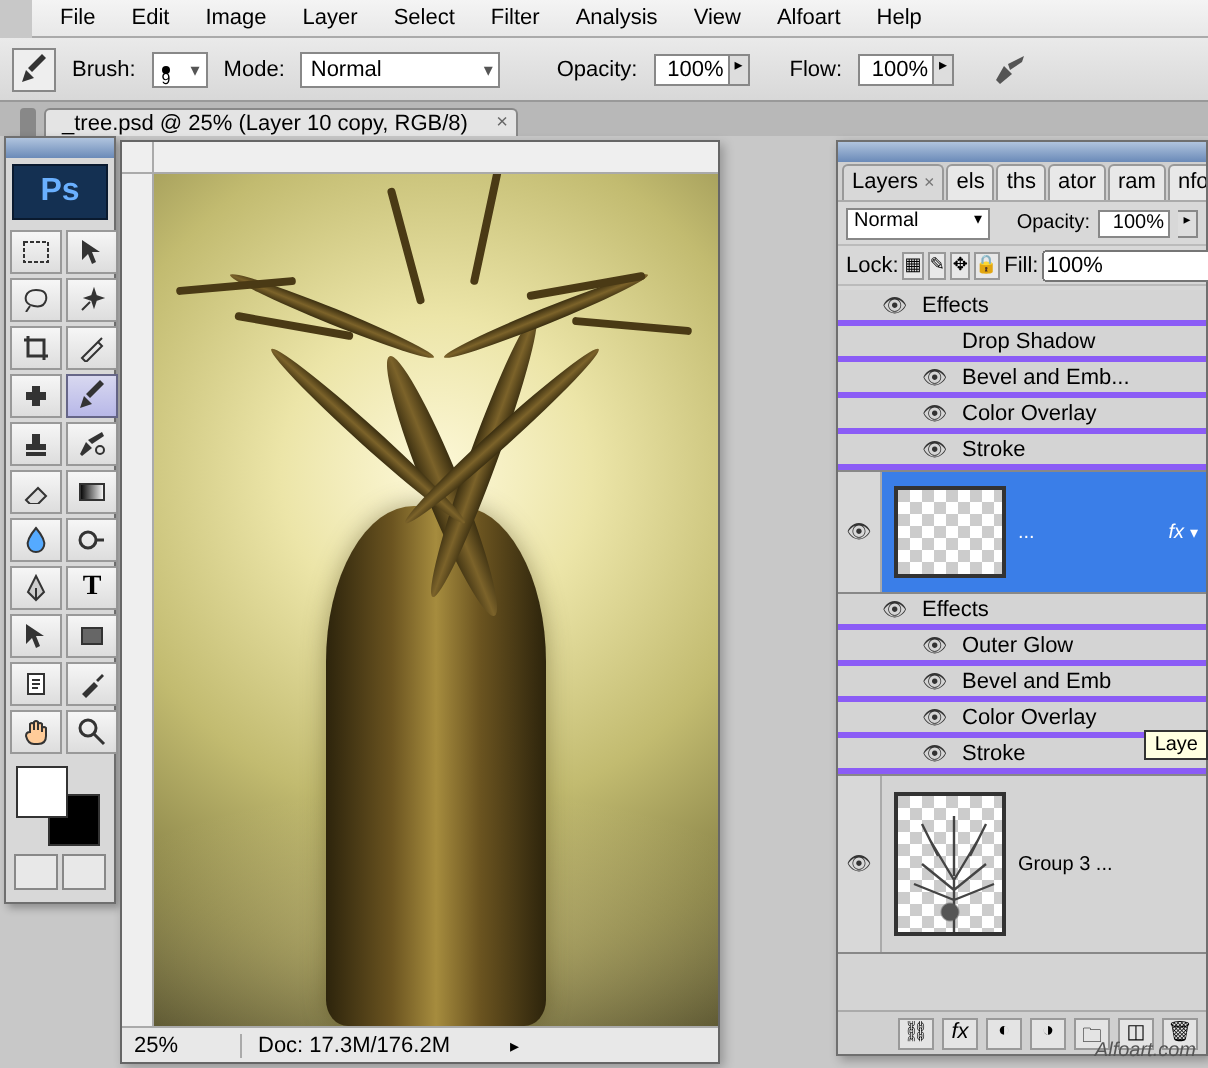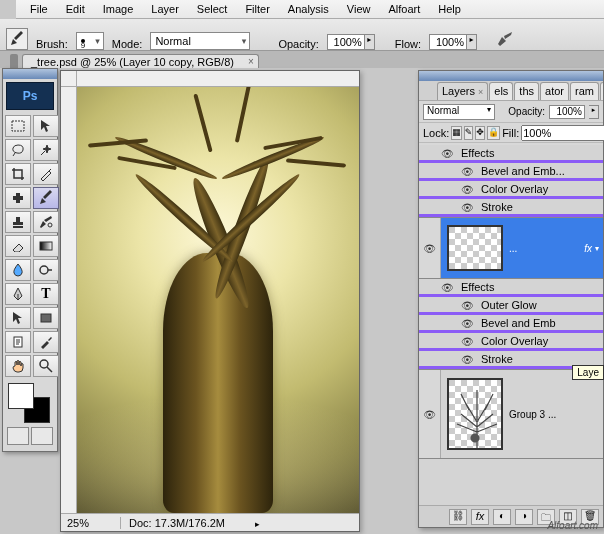--- a/index.html
+++ b/index.html
@@ -3,32 +3,32 @@
 <meta charset="utf-8">
 <style>
 * { box-sizing: border-box; margin: 0; padding: 0; font-family: Tahoma, sans-serif; font-size: 11px; }
 body { width: 604px; height: 534px; background: #c8c8c8; overflow: hidden; position: relative; }
 
 
 .menubar { height: 19px; background: linear-gradient(#f4f4f4,#e8e8e8); border-bottom: 1px solid #aaa; display: flex; padding: 0 6px; align-items: center; gap: 2px; margin-left: 16px; }
 .menubar span { padding: 2px 8px; cursor: default; }
 
 
-.optbar { height: 32px; background: linear-gradient(#eaeaea,#d8d8d8); border-bottom: 1px solid #999; display: flex; align-items: flex-end; padding: 0 6px; gap: 8px; }
+.optbar { height: 32px; background: linear-gradient(#eaeaea,#d8d8d8); border-bottom: 1px solid #999; display: flex; align-items: center; padding: 0 6px; gap: 8px; }
 .optbar .tool-ic { width: 22px; height: 22px; border: 1px solid #888; background: #eee; display: flex; align-items: center; justify-content: center; }
 .optbar .sel { height: 18px; border: 1px solid #888; background: #fff; padding: 0 18px 0 4px; position: relative; display: inline-flex; align-items: center; min-width: 30px; }
 .optbar .sel::after { content: "▾"; position: absolute; right: 3px; font-size: 9px; color: #555; }
 .optbar .pctbox { display: inline-flex; align-items: center; }
 .optbar .pctbox input { width: 38px; height: 16px; border: 1px solid #888; text-align: right; padding-right: 2px; font-size: 11px; }
 .optbar .pctbox .arrow { width: 10px; height: 16px; border: 1px solid #888; border-left: none; background: #ddd; font-size: 8px; text-align: center; }
 
 
 .tools { position: absolute; left: 2px; top: 68px; width: 56px; background: #d8d8d8; border: 1px solid #6f6f6f; box-shadow: 2px 2px 4px rgba(0,0,0,.3); }
 .tools .titlebar { height: 10px; background: linear-gradient(#b0c4de,#6a8ab8); }
-.tools .ps-logo { width: 48px; height: 28px; margin: 3px auto; background: #143052; border: 1px solid #0a1a2f; display: flex; align-items: center; justify-content: center; color: #6ab0ff; font-weight: bold; font-size: 12px; font-family: Arial; }
+.tools .ps-logo { width: 48px; height: 28px; margin: 3px auto; background: #143052; border: 1px solid #0a1a2f; display: flex; align-items: center; justify-content: center; color: #6ab0ff; font-weight: bold; font-size: 16px; font-family: Arial; }
 .tools .grid { display: grid; grid-template-columns: 26px 26px; gap: 2px; padding: 2px; }
 .tools .tbtn { width: 26px; height: 22px; border: 1px solid #999; background: linear-gradient(#f6f6f6,#ddd); display: flex; align-items: center; justify-content: center; font-size: 12px; cursor: default; position: relative; }
 .tools .tbtn.sel { background: linear-gradient(#d8d8f0,#b8b8e8); border-color: #668; }
 .tools .swatches { position: relative; width: 44px; height: 40px; margin: 4px auto 2px; }
 .tools .swatches .fg { position: absolute; top: 0; left: 0; width: 26px; height: 26px; background: #fff; border: 1px solid #333; }
 .tools .swatches .bg { position: absolute; bottom: 0; right: 2px; width: 26px; height: 26px; background: #000; border: 1px solid #333; }
 .tools .mask-row { display: flex; gap: 2px; justify-content: center; padding: 2px 0 6px; }
 .tools .mask-row .m { width: 22px; height: 18px; border: 1px solid #888; background: #e8e8e8; }
 
 
@@ -64,21 +64,21 @@
 .tw2 { bottom: 340px; left: 76%; transform: rotate(80deg); }
 .tw3 { bottom: 360px; left: 44%; transform: rotate(-15deg); }
 .tw4 { bottom: 370px; left: 58%; transform: rotate(12deg); }
 .tw5 { bottom: 340px; left: 14%; transform: rotate(-95deg); }
 .tw6 { bottom: 320px; left: 84%; transform: rotate(95deg); }
 .ground-glow { position: absolute; bottom: -40px; left: -20%; right: -20%; height: 160px; background: radial-gradient(ellipse at center, rgba(255,240,180,.3), transparent 70%); }
 
 
 .layers { position: absolute; right: 0; top: 70px; width: 186px; height: 458px; background: #d8d8d8; border: 1px solid #6f6f6f; box-shadow: 2px 2px 5px rgba(0,0,0,.3); }
 .layers .ptitle { height: 10px; background: linear-gradient(#b0c4de,#6a8ab8); }
-.layers .ptabs { height: 20px; background: #d0d0d0; border-bottom: 1px solid #aaa; display: flex; align-items: flex-end; padding-left: 18px; font-size: 10px; overflow: hidden; }
+.layers .ptabs { height: 20px; background: #d0d0d0; border-bottom: 1px solid #aaa; display: flex; align-items: flex-end; padding-left: 2px; font-size: 10px; overflow: hidden; }
 .layers .ptabs .pt { height: 18px; padding: 2px 4px 0; border: 1px solid #999; border-bottom: none; background: #e8e8e8; border-radius: 3px 3px 0 0; margin-right: 1px; position: relative; white-space: nowrap; }
 .layers .ptabs .pt.active { background: #d8d8d8; }
 .layers .ptabs .pt .x { font-size: 9px; margin-left: 3px; color: #777; }
 .layers .prow { height: 22px; display: flex; align-items: center; padding: 0 4px; border-bottom: 1px solid #bbb; gap: 4px; }
 .layers .prow .lbl { font-size: 10px; }
 .layers .prow .dd { flex: none; width: 72px; height: 16px; border: 1px solid #888; background: #fff; padding-left: 3px; font-size: 10px; position: relative; }
 .layers .prow .dd::after { content: "▾"; position: absolute; right: 3px; font-size: 8px; }
 .layers .prow .sp { margin-left: auto; }
 .layers .prow .pct { width: 36px; height: 14px; border: 1px solid #888; font-size: 10px; text-align: right; padding-right: 2px; }
 .layers .prow .ar { width: 10px; height: 14px; border: 1px solid #888; border-left: none; background: #ddd; font-size: 7px; text-align: center; }
@@ -357,20 +357,24 @@
     <input class="pct" value="100%" style="">
 
   </div>
 
   <div class="layerlist">
     <div class="effrow">
         <span class="eye eye-ic"></span>
         <span>Effects</span>
       </div>
     <div class="effrow indent">
+        <span class="eye"></span>
+        <span>Drop Shadow</span>
+      </div>
+    <div class="effrow indent">
         <span class="eye eye-ic"></span>
         <span>Bevel and Emb...</span>
       </div>
     <div class="effrow indent">
         <span class="eye eye-ic"></span>
         <span>Color Overlay</span>
       </div>
     <div class="effrow indent">
         <span class="eye eye-ic"></span>
         <span>Stroke</span>

